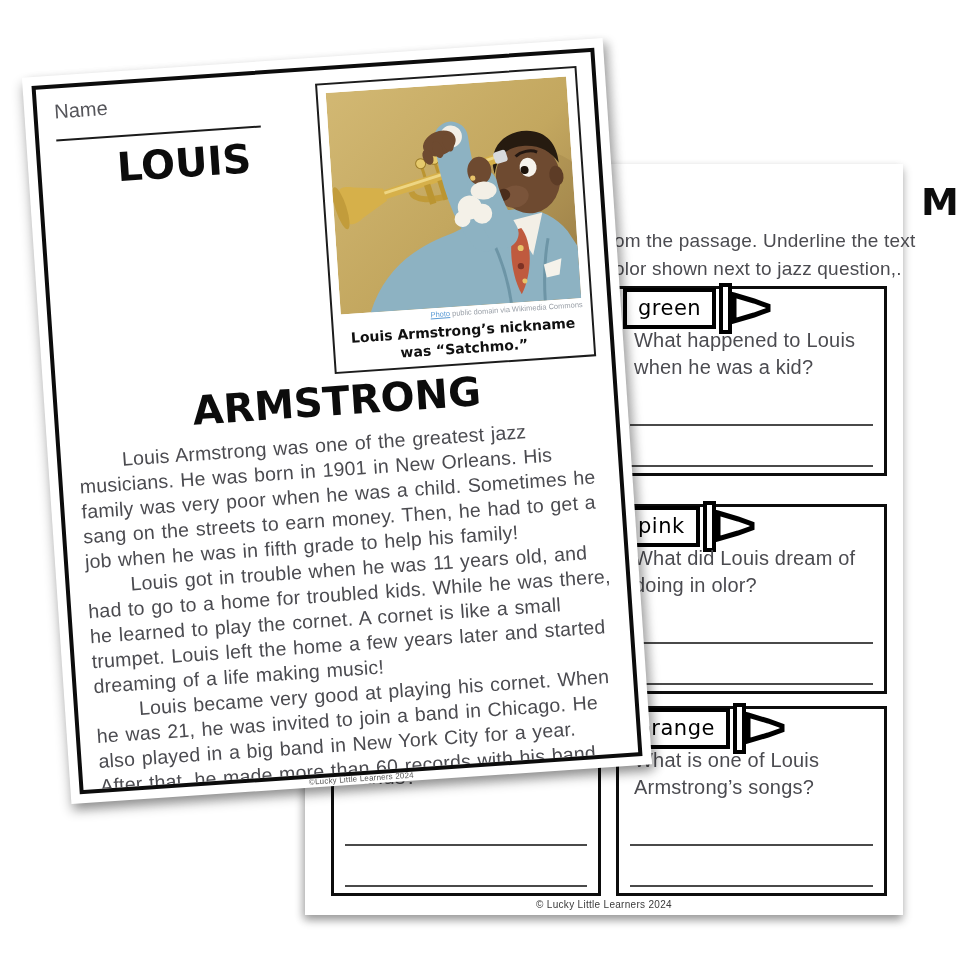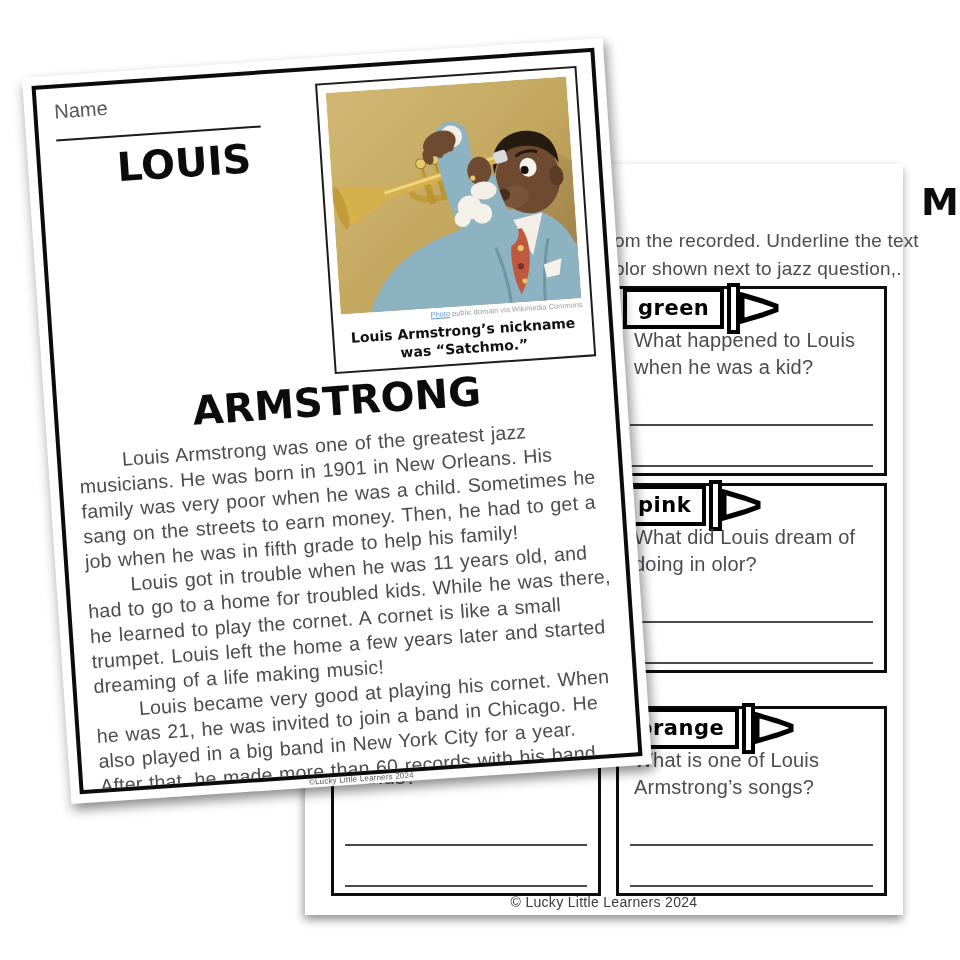--- a/index.html
+++ b/index.html
@@ -12,36 +12,36 @@
          box-shadow:0 5px 9px rgba(0,0,0,.30), -3px 4px 8px rgba(0,0,0,.16);}
   .p2-title{position:absolute;left:616px;top:16px;font-family:"DejaVu Sans",sans-serif;
             font-weight:bold;font-size:38px;letter-spacing:1px;color:#0d0d0d;white-space:nowrap;}
   .p2-dir{position:absolute;left:309px;width:280px;font-size:19px;color:#4b4b50;
           letter-spacing:.2px;white-space:nowrap;}
   .p2-dir1{top:66px;}
   .p2-dir2{top:94px;}
   .qbox{position:absolute;width:271px;height:190px;border:3px solid #0d0d0d;
         box-sizing:border-box;background:#fff;}
   .qbox-green{left:311px;top:122px;}
-  .qbox-pink{left:311px;top:319px;}
+  .qbox-pink{left:311px;top:340px;}
   .qbox-orange{left:311px;top:542px;}
   .qbox-covered{left:26px;top:542px;width:270px;}
   .qtext{position:absolute;left:15px;top:38px;right:6px;font-size:20px;line-height:27px;
          color:#4b4b50;letter-spacing:.2px;}
   .qtext-frag{position:absolute;left:14px;top:56px;font-size:21px;color:#4b4b50;}
   .aline{position:absolute;left:11px;right:11px;border-top:2px solid #4a4a4a;height:0;}
   .aline1{top:135px;} .aline2{top:176px;}
   .crayon{position:absolute;left:4px;top:-7px;display:flex;align-items:center;height:52px;}
   .crayon-body{border:4.5px solid #000;background:#fff;height:41px;box-sizing:border-box;
                display:flex;align-items:center;padding:0 11px;font-family:"DejaVu Sans",sans-serif;
-               font-weight:bold;font-size:21px;letter-spacing:.5px;color:#000;}
+               font-weight:normal;font-size:21px;letter-spacing:.5px;color:#000;}
   .crayon-sep{width:13px;height:51px;border:4.5px solid #000;background:#fff;
               box-sizing:border-box;margin-left:3px;}
   .crayon-tip{display:block;margin-left:-1px;}
-  .p2-footer{position:absolute;left:0;right:0;bottom:5px;text-align:center;font-size:14px;
+  .p2-footer{position:absolute;left:0;right:0;bottom:5px;text-align:center;font-size:10px;
              color:#3a3a3a;letter-spacing:.3px;}
 
   
   .page1{left:46px;top:57px;width:582px;height:728px;z-index:2;transform:rotate(-3.9deg);
          box-shadow:0 7px 12px rgba(0,0,0,.32), 6px 4px 10px rgba(0,0,0,.18);}
   .p1-border{position:absolute;left:9px;top:9px;right:9px;bottom:9px;border:4px solid #0c0c0c;
              box-sizing:border-box;padding:12px 15px 6px 17px;overflow:hidden;}
   .photo-card{float:right;width:262px;margin:1px 0 6px 10px;border:2.5px solid #1c1c1c;
               background:#fff;padding:8px 8px 4px;box-sizing:border-box;}
   .photo-svg{display:block;width:241px;height:222px;}
@@ -60,21 +60,21 @@
 </style>
 </head>
 <body>
 
 <div class="stage">
 
   <div class="page page2">
 
     <div class="p2-title">MSTRONG</div>
 
-    <div class="p2-dir p2-dir1">om the recorded. Underline the text</div>
+    <div class="p2-dir p2-dir1">om the passage. Underline the text</div>
     <div class="p2-dir p2-dir2">olor shown next to jazz question,.</div>
 
     <div class="qbox qbox-green">
       <div class="crayon">
         <div class="crayon-body">green</div>
         <div class="crayon-sep"></div>
         <svg class="crayon-tip" width="42" height="52" viewBox="0 0 42 52">
           <path d="M3 13 L23 19 L37 24 L37 28 L23 33 L3 39 Z" fill="#fff" stroke="#000" stroke-width="5"></path>
         </svg>
       </div>

